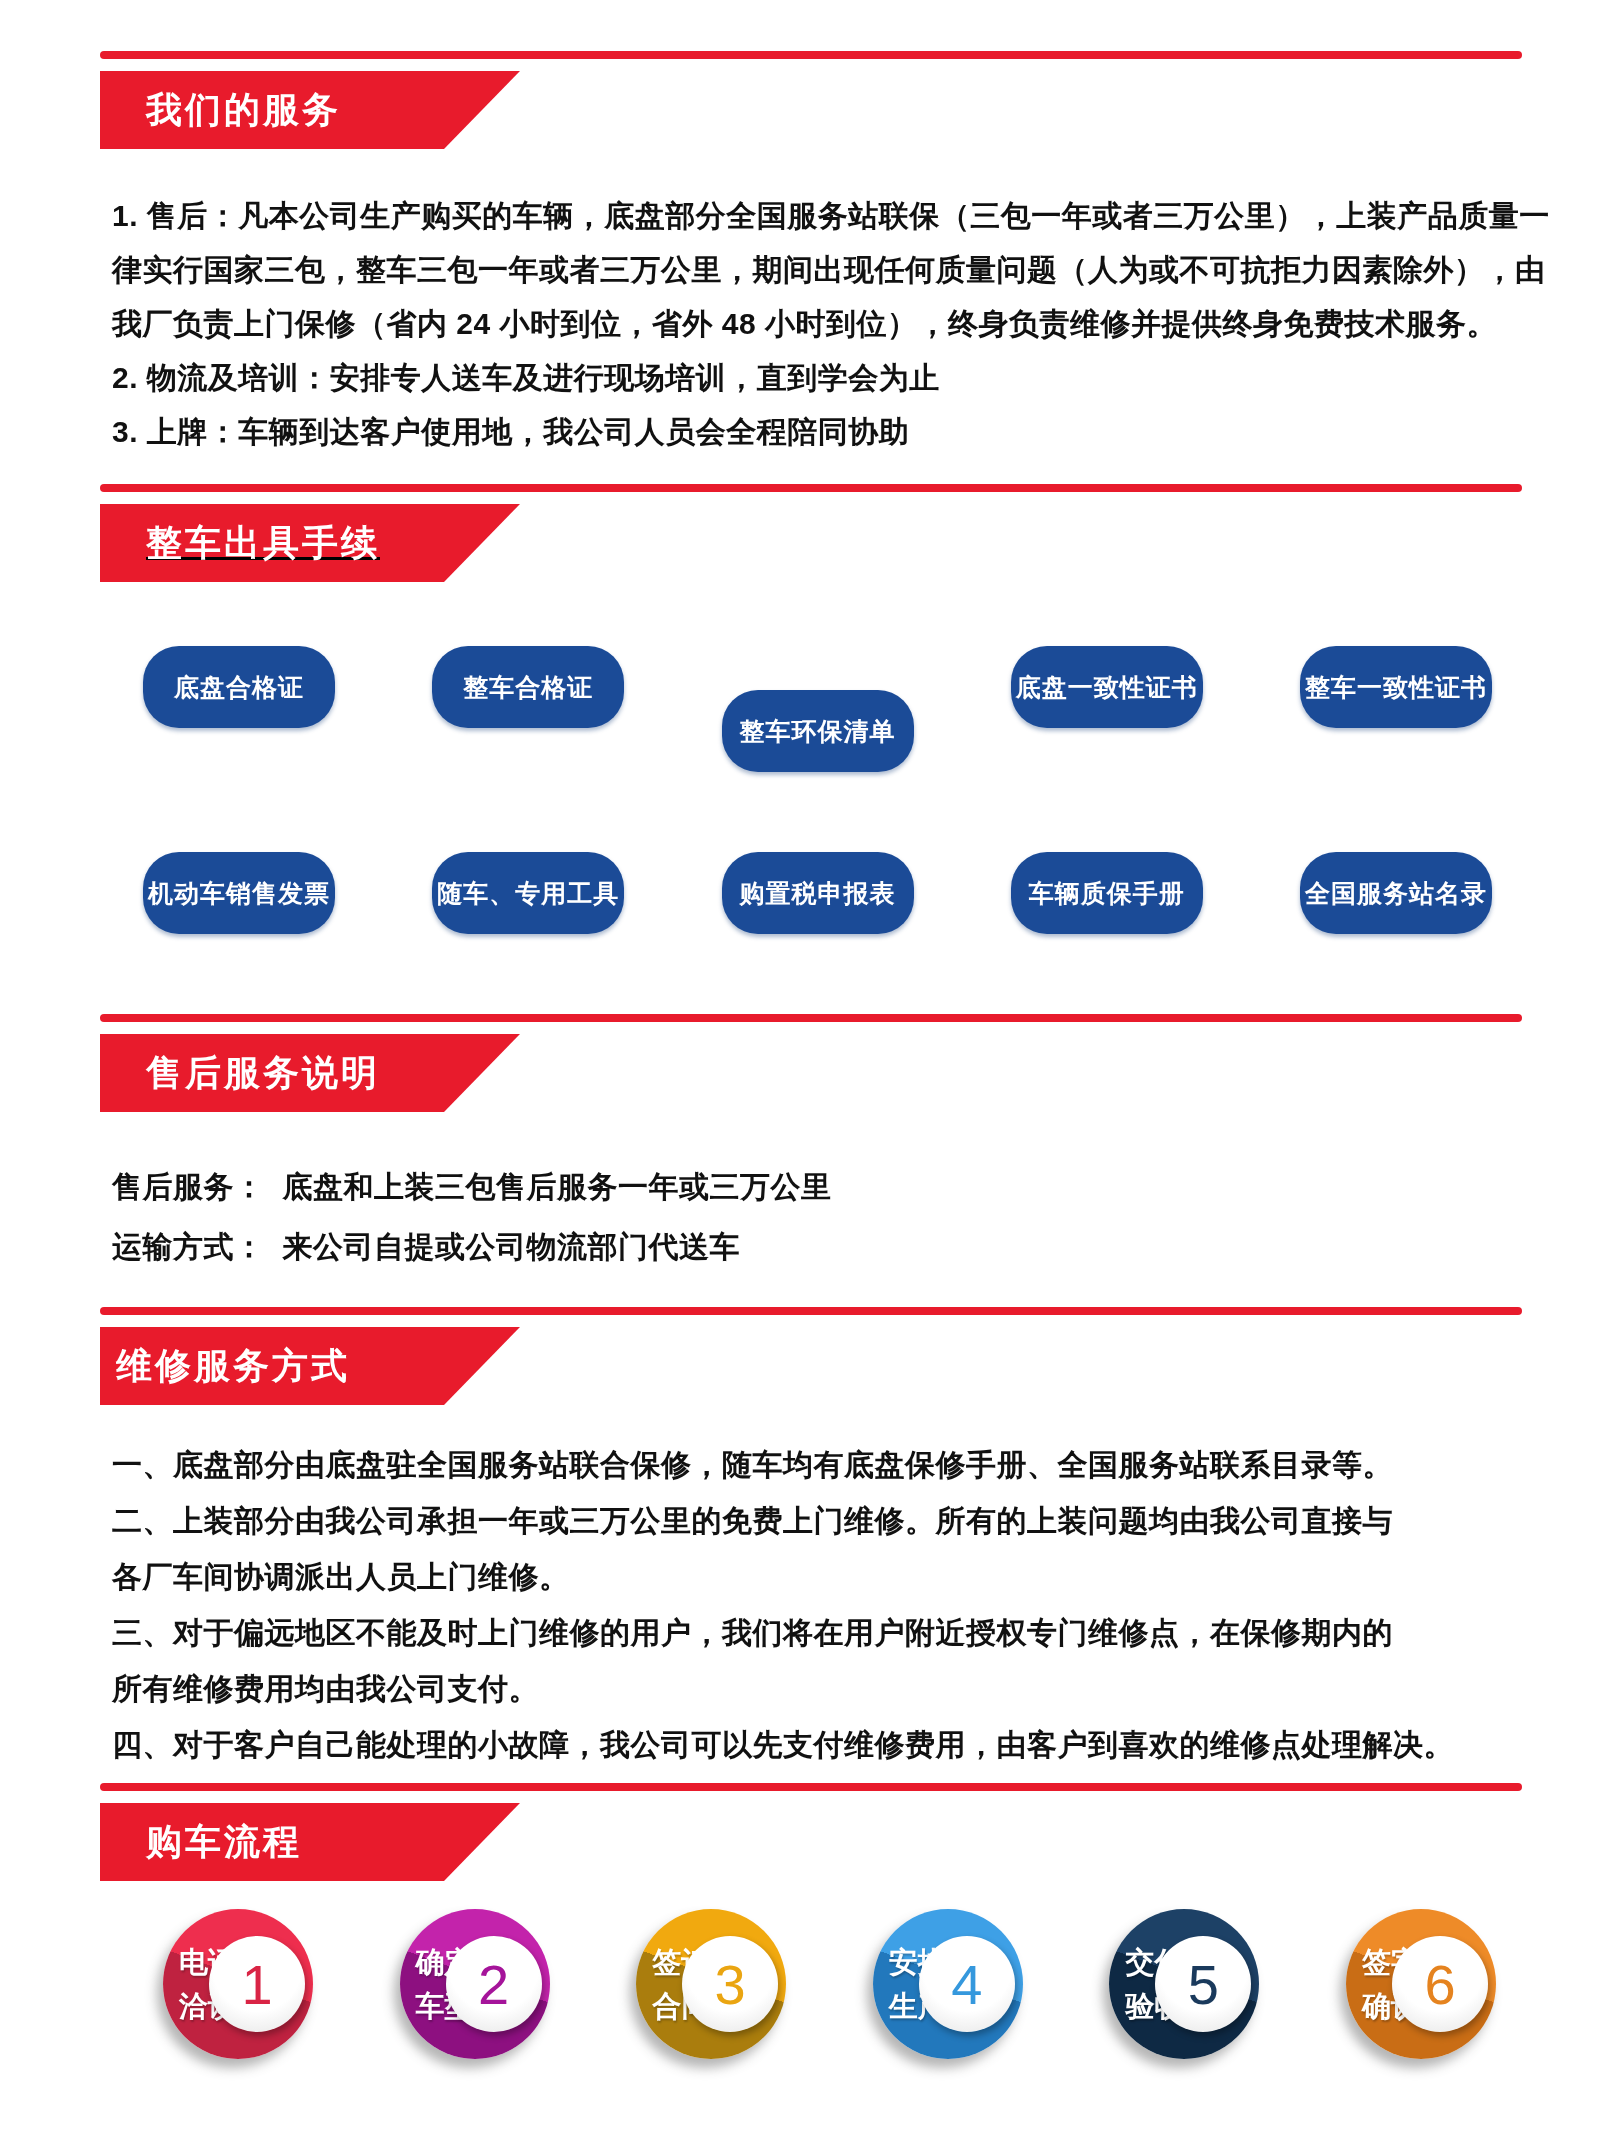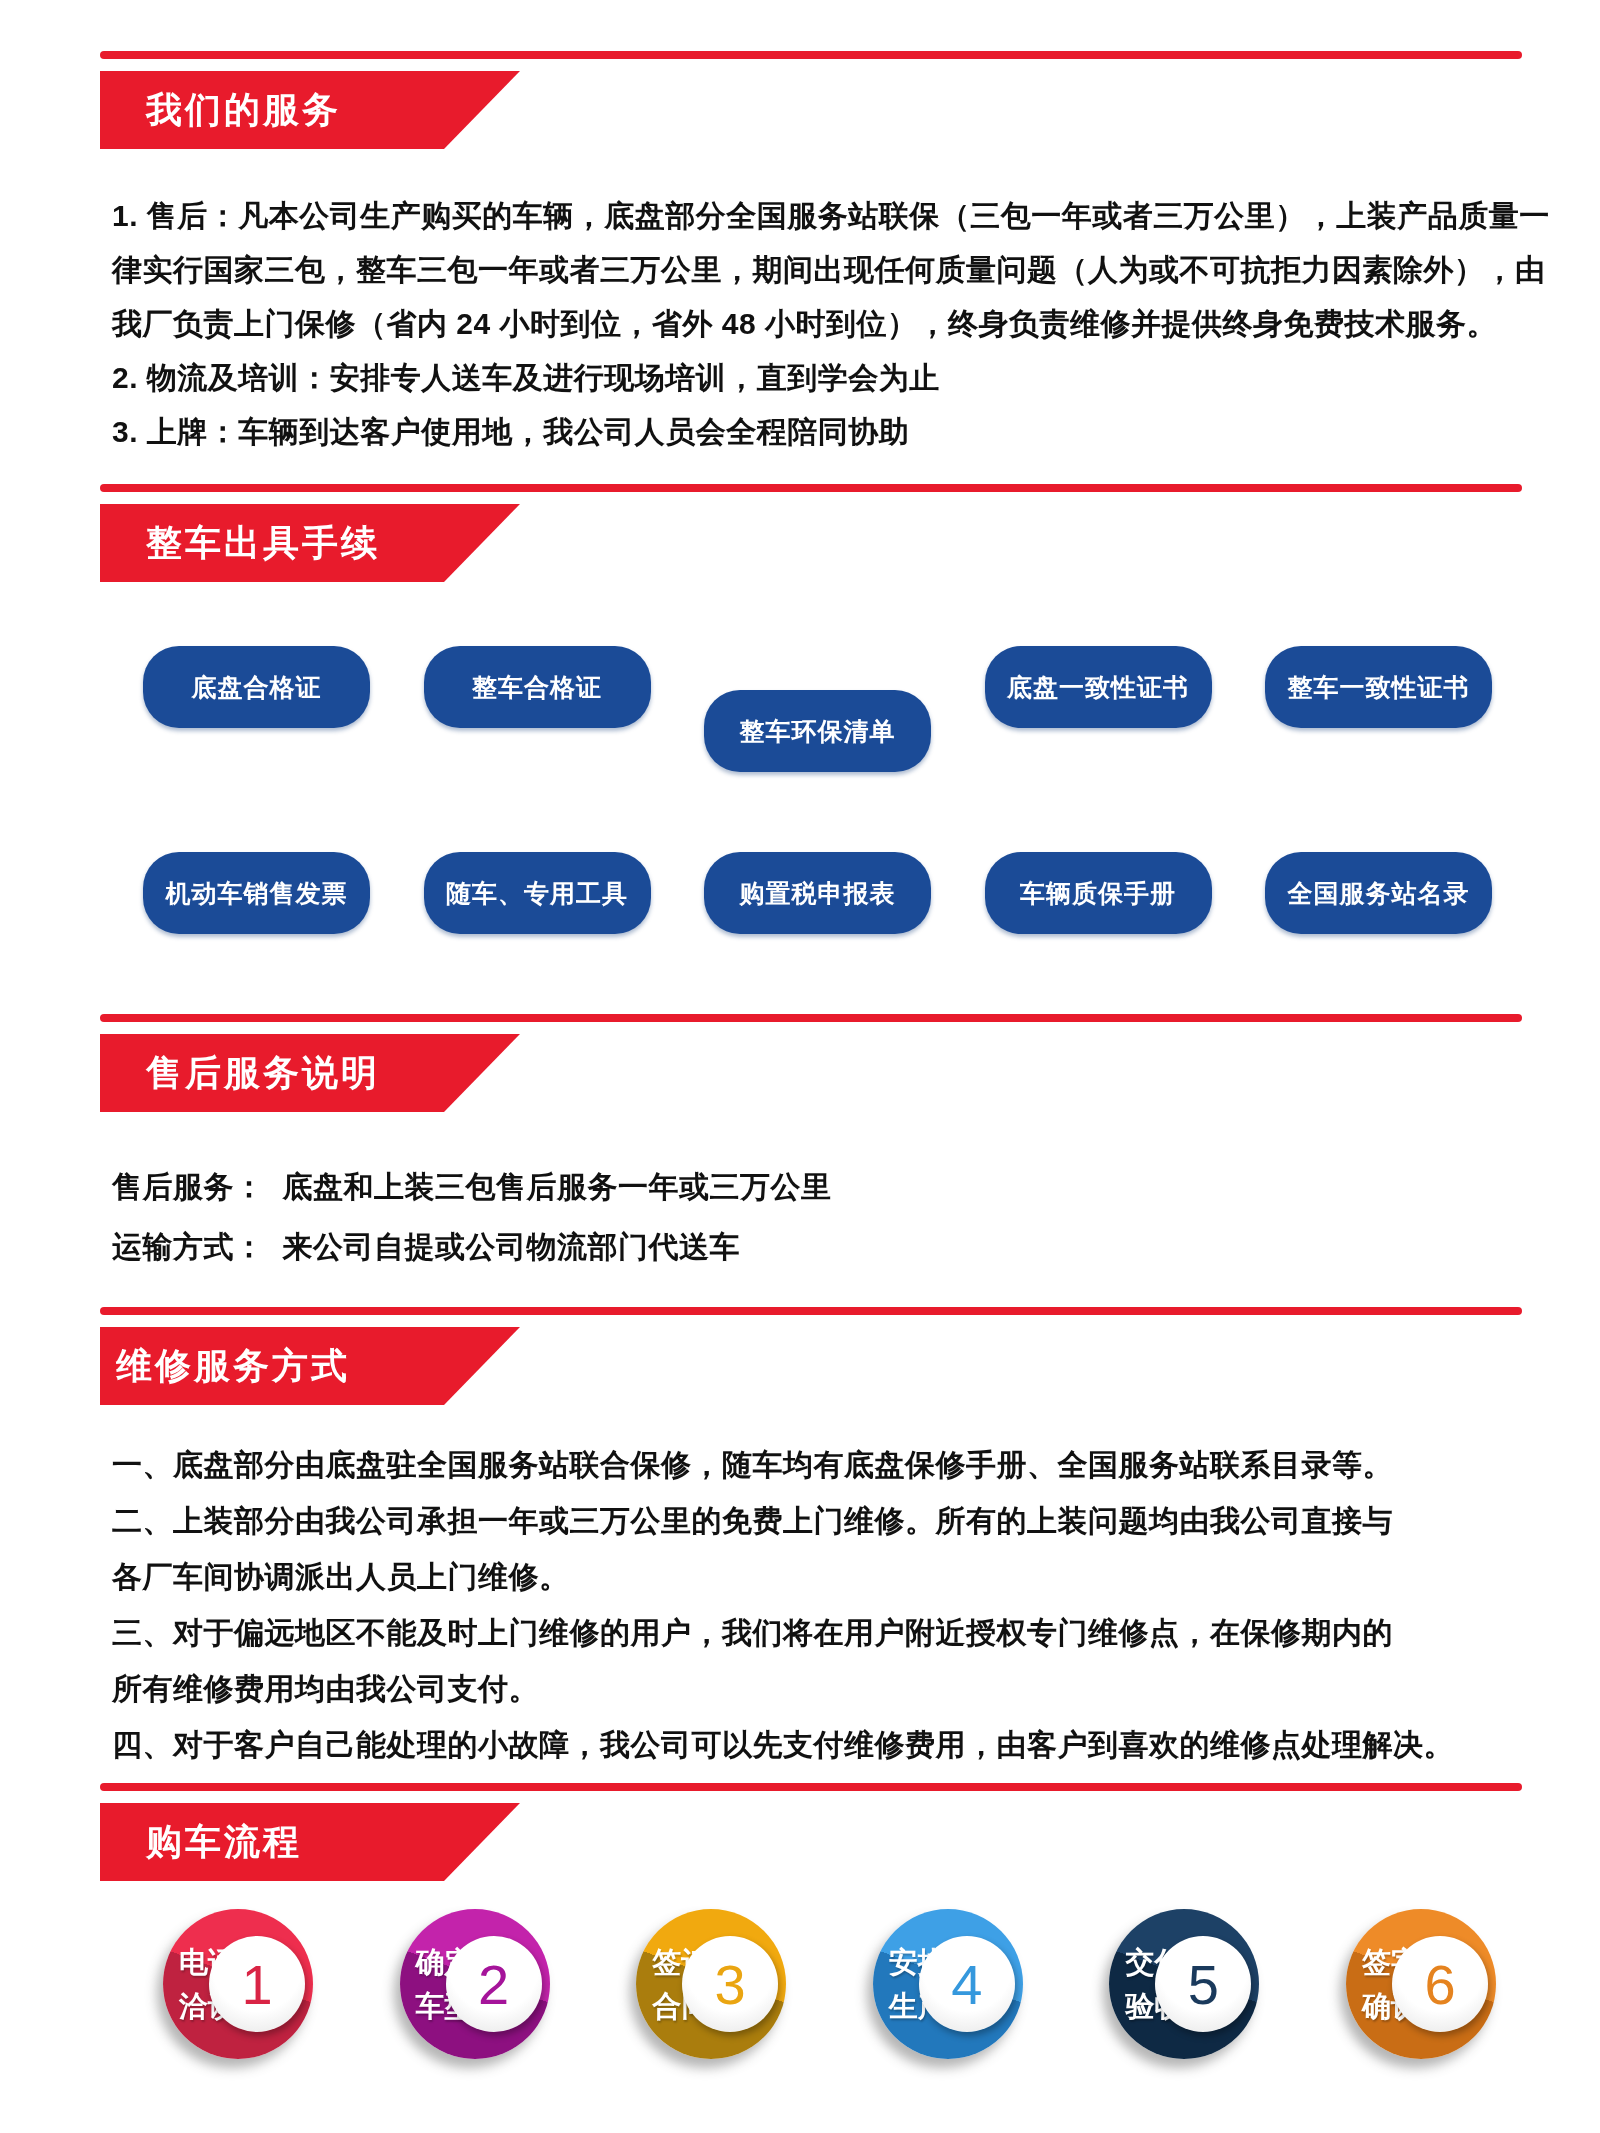--- a/index.html
+++ b/index.html
@@ -54,21 +54,21 @@
   .s4-lines .line{line-height:56px;white-space:nowrap;}
   
   .pill-row{
     display:flex;
     justify-content:space-between;
     padding:0 108px 0 143px;
   }
   .pill-row1{margin-top:64px;}
   .pill-row2{margin-top:80px;}
   .pill{
-    width:227px;
+    width:192px;
     height:82px;
     background:#1b4b97;
     border-radius:36px;
     display:flex;
     align-items:center;
     justify-content:center;
     color:#ffffff;
     font-size:25px;
     font-weight:700;
     letter-spacing:1px;
@@ -137,21 +137,21 @@
       <div class="line">1. 售后：凡本公司生产购买的车辆，底盘部分全国服务站联保（三包一年或者三万公里），上装产品质量一</div>
       <div class="line">律实行国家三包，整车三包一年或者三万公里，期间出现任何质量问题（人为或不可抗拒力因素除外），由</div>
       <div class="line">我厂负责上门保修（省内 24 小时到位，省外 48 小时到位），终身负责维修并提供终身免费技术服务。</div>
       <div class="line">2. 物流及培训：安排专人送车及进行现场培训，直到学会为止</div>
       <div class="line">3. 上牌：车辆到达客户使用地，我公司人员会全程陪同协助</div>
     </div>
   </section>
 
   <section>
     <div class="rule" style="margin-top: 25px; background-color: rgb(232, 27, 44);"></div>
-    <div class="banner" style="background-color: rgb(232, 27, 44);">
+    <div class="banner" style="background-color: rgb(232, 27, 44); text-decoration: underline;">
       <span>整车出具手续</span>
     </div>
     <div class="pill-row pill-row1">
       <div class="pill" style="background-color: rgb(27, 75, 151);">底盘合格证</div>
       <div class="pill" style="background-color: rgb(27, 75, 151);">整车合格证</div>
       <div class="pill" style="background-color: rgb(27, 75, 151); margin-top: 44px;">整车环保清单</div>
       <div class="pill" style="background-color: rgb(27, 75, 151);">底盘一致性证书</div>
       <div class="pill" style="background-color: rgb(27, 75, 151);">整车一致性证书</div>
     </div>
     <div class="pill-row pill-row2">

